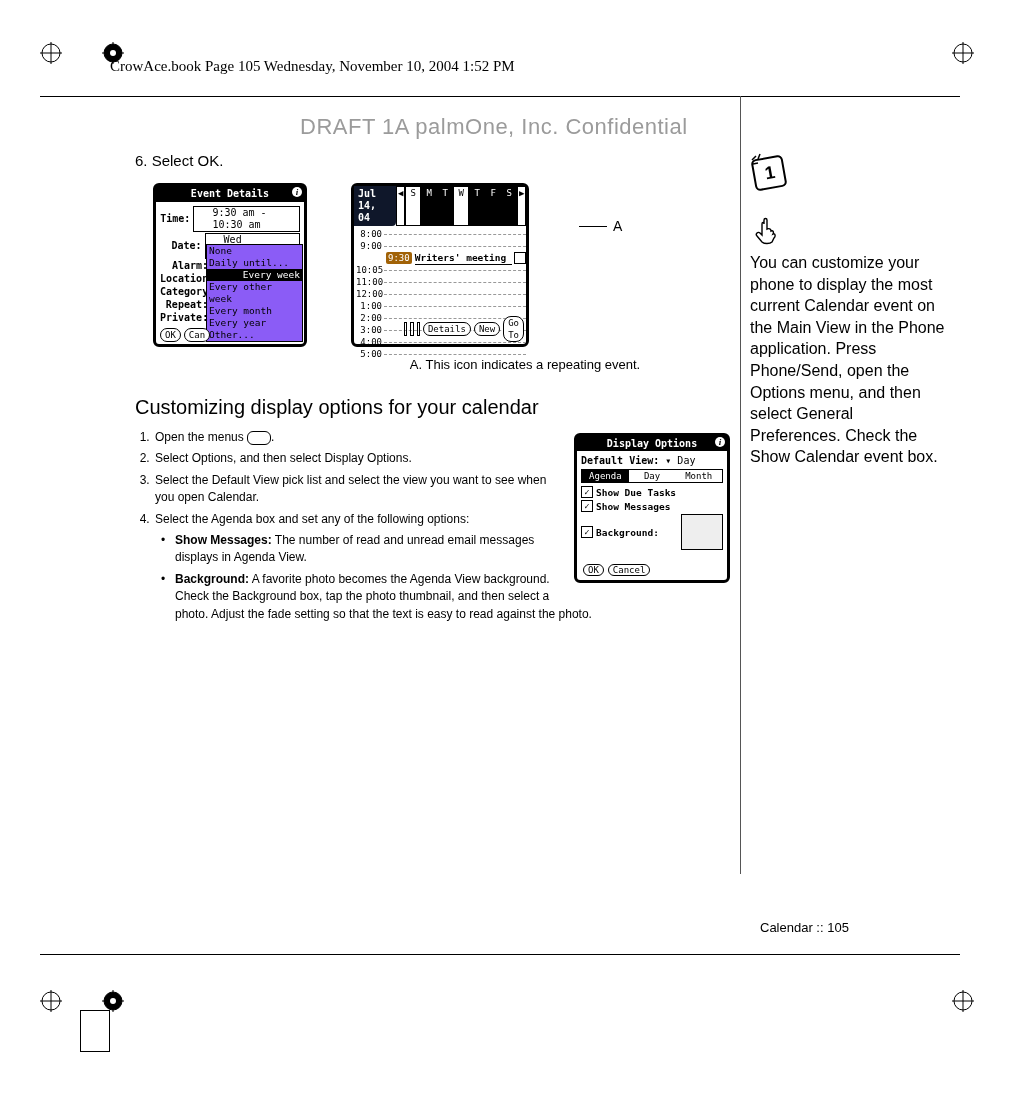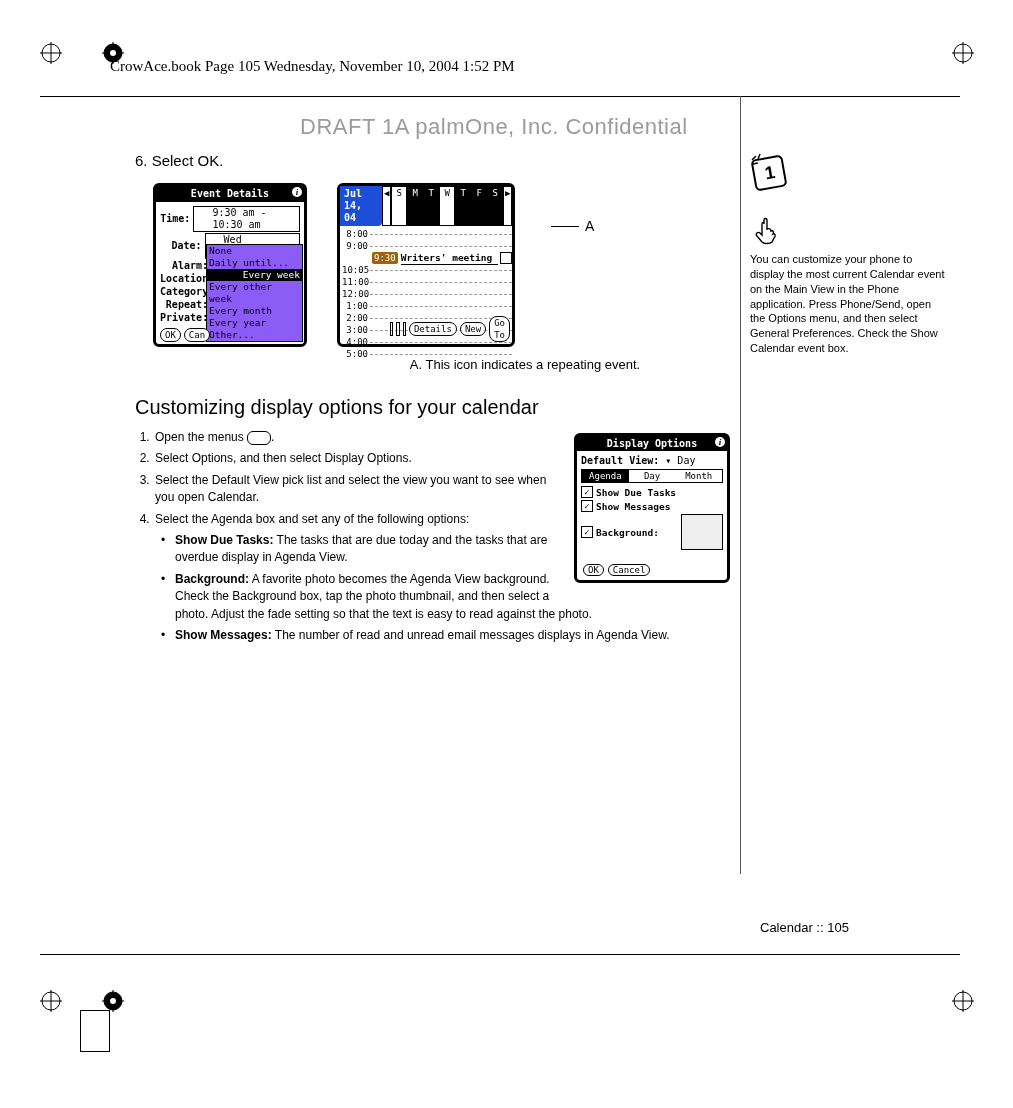--- a/index.html
+++ b/index.html
@@ -61,21 +61,21 @@
     width: 1px;
     height: 778px;
     background: #555;
   }
   .step6 {
     font-size: 15px;
     margin-bottom: 14px;
   }
   .screens-row {
     display: flex;
-    gap: 30px;
+    gap: 44px;
     margin-left: 18px;
     align-items: flex-start;
   }
   .palm-box {
     border: 3px solid #000;
     border-radius: 6px;
     background: #fff;
     font-family: "Lucida Console", monospace;
     font-size: 10px;
     line-height: 12px;
@@ -84,21 +84,21 @@
   .pbox2 { width: 172px; height: 158px; position: relative; }
   .pb-title {
     background: #000;
     color: #fff;
     font-weight: bold;
     text-align: center;
     padding: 2px 0;
     font-size: 10px;
   }
   .pb-title-left {
-    background: #1d4ed8;
+    background: #0f172a;
     color: #fff;
     font-weight: bold;
     padding: 2px 4px;
     font-size: 10px;
     display: inline-block;
     border-bottom-right-radius: 4px;
   }
   .pb-info {
     position:absolute; right:2px; top:1px;
     width:10px;height:10px;border-radius:50%;background:#fff;color:#000;
@@ -190,21 +190,21 @@
   .chk { display:flex; align-items:center; gap:3px; font-weight:bold; font-size:9.5px; margin:2px 0;}
   .chk .box {width:10px;height:10px;border:1px solid #000;display:flex;align-items:center;justify-content:center;font-size:9px;}
   .thumb {
     width:40px;height:34px;border:1px solid #000;background:#eee;margin-left:auto;
   }
   .dob-btns { position:absolute; bottom:4px; left:6px; display:flex; gap:4px;}
   .side-icon1, .side-icon2 {
     width:42px;height:42px;margin-bottom:22px;
   }
   .sidenote {
-    font-size:11px; line-height:1.35;
+    font-size:16px; line-height:1.35;
     font-family: "Trebuchet MS", Arial, sans-serif;
   }
   .bottom-rule {
     position:absolute; top: 954px; left:40px; width:920px; height:1px; background:#000;
   }
   .footer {
     position:absolute; top: 920px; left:760px; font-size:13px;
   }
   .pb-checkbox{width:9px;height:9px;border:1px solid #000;display:inline-block;}
 </style>
@@ -435,23 +435,22 @@
 
     <ol class="steps">
       <li>
         <span>Open the menus </span><span class="inline-icon"></span><span>.</span>
       </li>
       <li>Select Options, and then select Display Options.</li>
       <li>Select the Default View pick list and select the view you want to see when you open Calendar.</li>
       <li>
         <span>Select the Agenda box and set any of the following options:</span>
         <ul>
-          <li><span class="bold">Show Due Tasks:</span><span> The tasks that are due today and the tasks that are overdue display in Agenda View.</span></li>
+          <li><span class="bold">Show Messages:</span><span> The number of read and unread email messages displays in Agenda View.</span></li>
           <li><span class="bold">Background:</span><span> A favorite photo becomes the Agenda View background. Check the Background box, tap the photo thumbnail, and then select a photo. Adjust the fade setting so that the text is easy to read against the photo.</span></li>
-          <li><span class="bold">Show Messages:</span><span> The number of read and unread email messages displays in Agenda View.</span></li>
         </ul>
       </li>
     </ol>
   </div>
 
   <div class="side-col">
     <div class="side-icon1">
       <svg width="42" height="42" viewBox="0 0 42 42">
         <rect x="4" y="6" width="30" height="30" rx="4" fill="#fff" stroke="#000" stroke-width="2" transform="rotate(-10 19 21)"></rect>
         <text x="15" y="27" font-size="18" font-weight="bold" transform="rotate(-10 19 21)">1</text>

